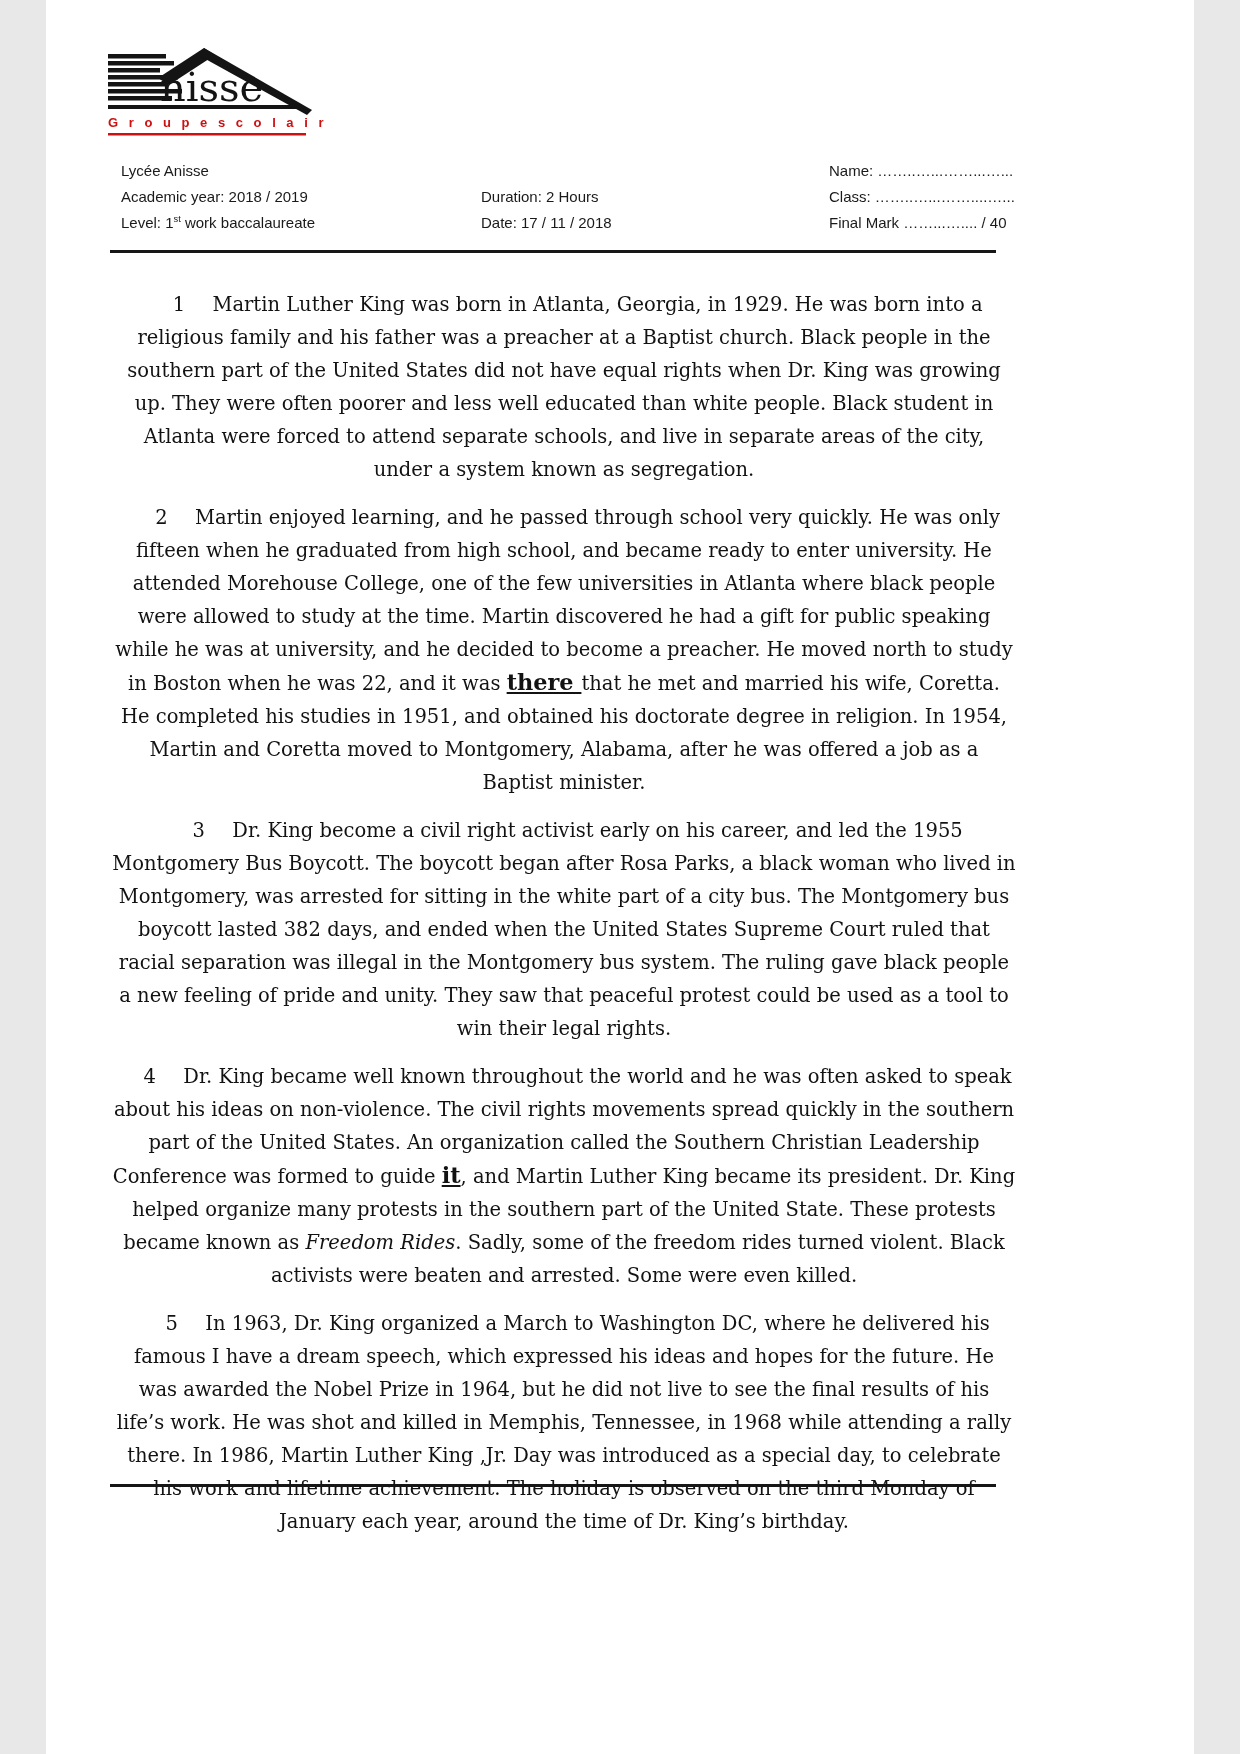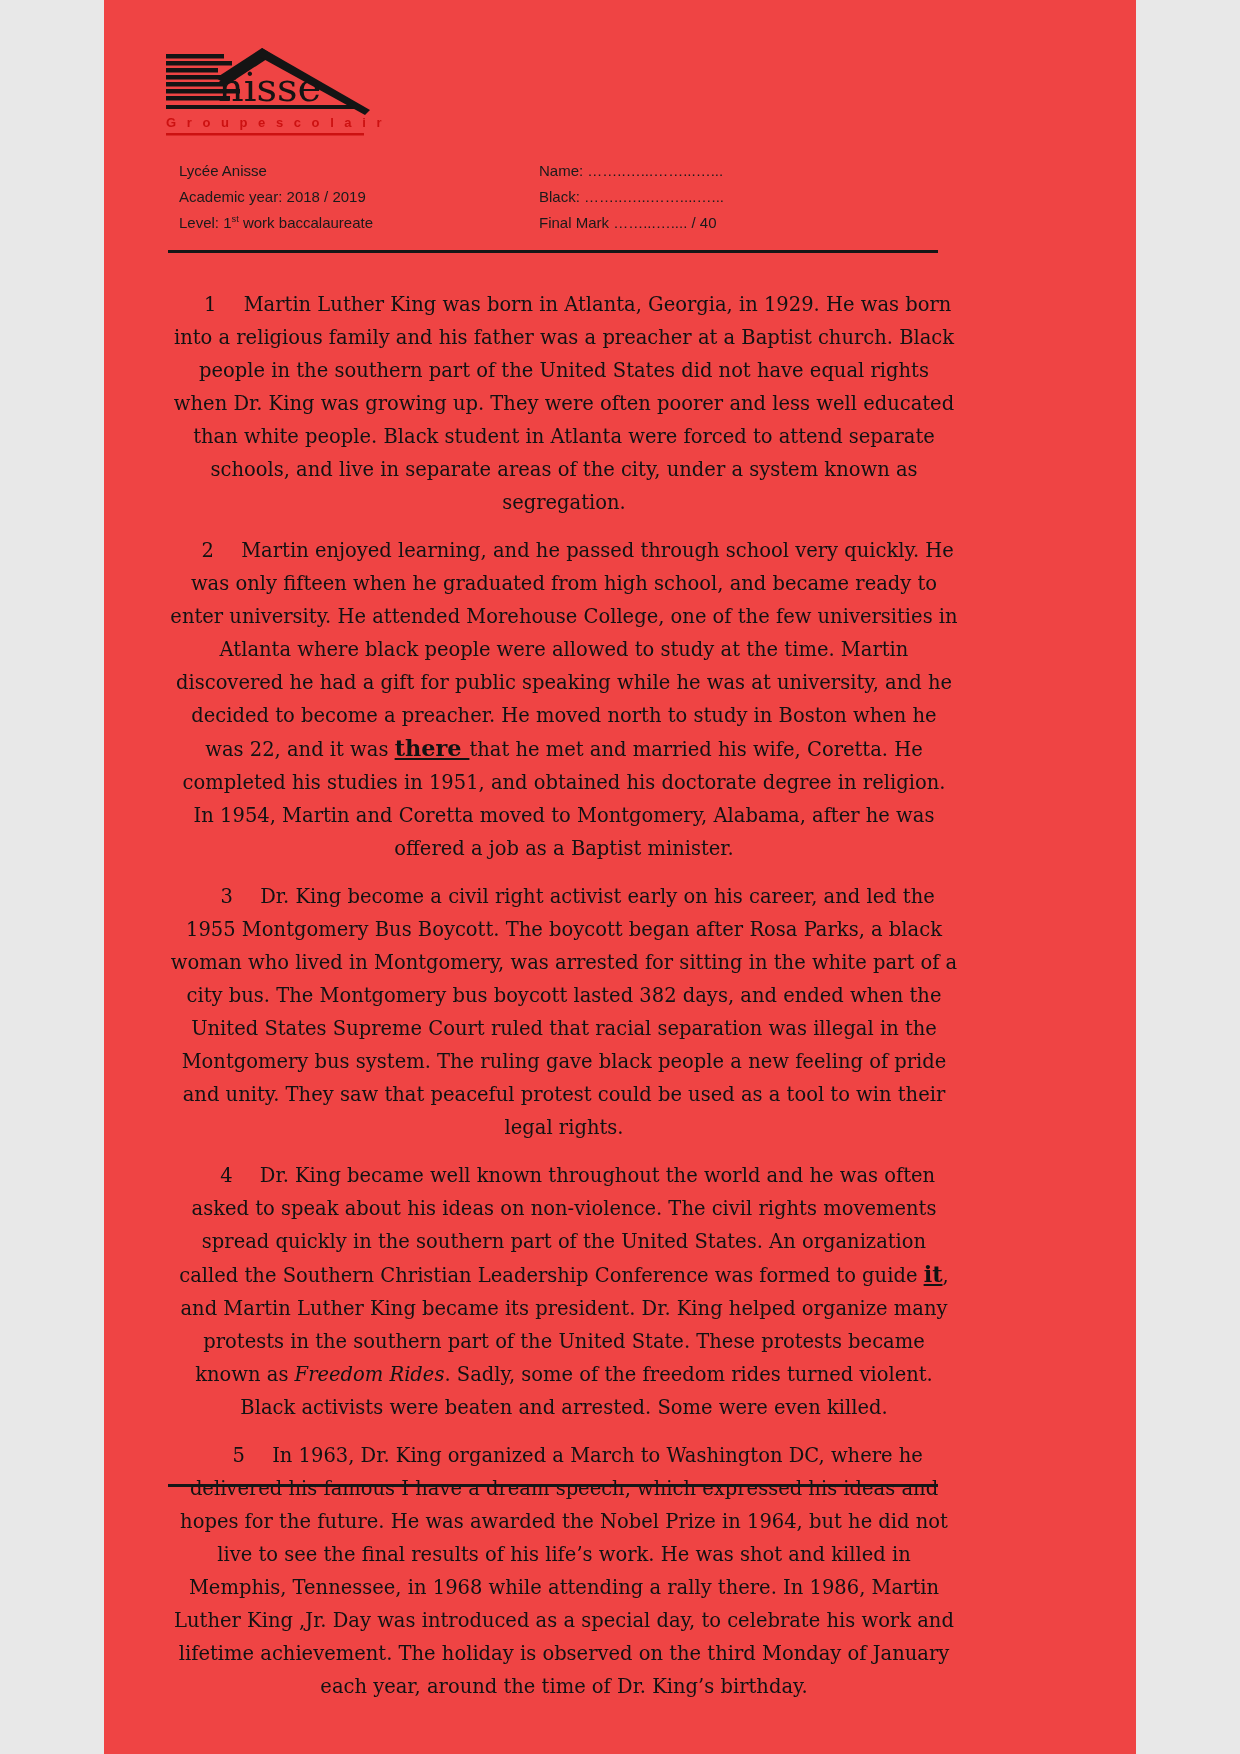--- a/index.html
+++ b/index.html
@@ -1,22 +1,22 @@
 <!DOCTYPE html>
 <html><head>
 <meta charset="utf-8">
 <style>
   * { margin: 0; padding: 0; box-sizing: border-box; }
   html, body { background: #e8e8e8; }
   .page {
     position: relative;
-    width: 1032px;
+    width: 1148px;
     height: 1754px;
     margin: 0 auto;
-    background: #ef4444;
+    background: #ffffff;
     color: #161616;
     overflow: hidden;
     font-family: "DejaVu Serif", serif;
   }
 
   
   .logo-wrap {
     position: absolute;
     top: 44px;
     left: 52px;
@@ -96,22 +96,27 @@
     </svg>
   </div>
 
   <div class="header-row">
     <div class="hcol">
       <div class="hline">Lycée Anisse</div>
       <div class="hline">Academic year: 2018 / 2019</div>
       <div class="hline"><span>Level: 1</span><sup>st</sup><span> work baccalaureate</span></div>
     </div>
     <div class="hcol">
+      <div class="hline"></div>
+      <div class="hline">Duration: 2 Hours</div>
+      <div class="hline">Date: 17 / 11 / 2018</div>
+    </div>
+    <div class="hcol">
       <div class="hline">Name: ……..…...……...…...</div>
-      <div class="hline">Black: ……..…...……....…...</div>
+      <div class="hline">Class: ……..…...……....…...</div>
       <div class="hline">Final Mark ……...….... / 40</div>
     </div>
   </div>
 
   <div class="rule rule-top"></div>
 
   <div class="passage">
     <p class="para"><span class="par-num">1</span><span class="par-body"><span>Martin Luther King was born in Atlanta, Georgia, in 1929. He was born into a religious family and his father was a preacher at a Baptist church. Black people in the southern part of the United States did not have equal rights when Dr. King was growing up. They were often poorer and less well educated than white people. Black student in Atlanta were forced to attend separate schools, and live in separate areas of the city, under a system known as segregation.</span></span></p>
     <p class="para"><span class="par-num">2</span><span class="par-body"><span>Martin enjoyed learning, and he passed through school very quickly. He was only fifteen when he graduated from high school, and became ready to enter university. He attended Morehouse College, one of the few universities in Atlanta where black people were allowed to study at the time. Martin discovered he had a gift for public speaking while he was at university, and he decided to become a preacher. He moved north to study in Boston when he was 22, and it was </span><span class="seg-bold-underline">there </span><span> that he met and married his wife, Coretta. He completed his studies in 1951, and obtained his doctorate degree in religion. In 1954, Martin and Coretta moved to Montgomery, Alabama, after he was offered a job as a Baptist minister.</span></span></p>
     <p class="para"><span class="par-num">3</span><span class="par-body"><span>Dr. King become a civil right activist early on his career, and led the 1955 Montgomery Bus Boycott. The boycott began after Rosa Parks, a black woman who lived in Montgomery, was arrested for sitting in the white part of a city bus. The Montgomery bus boycott lasted 382 days, and ended when the United States Supreme Court ruled that racial separation was illegal in the Montgomery bus system. The ruling gave black people a new feeling of pride and unity. They saw that peaceful protest could be used as a tool to win their legal rights.</span></span></p>

